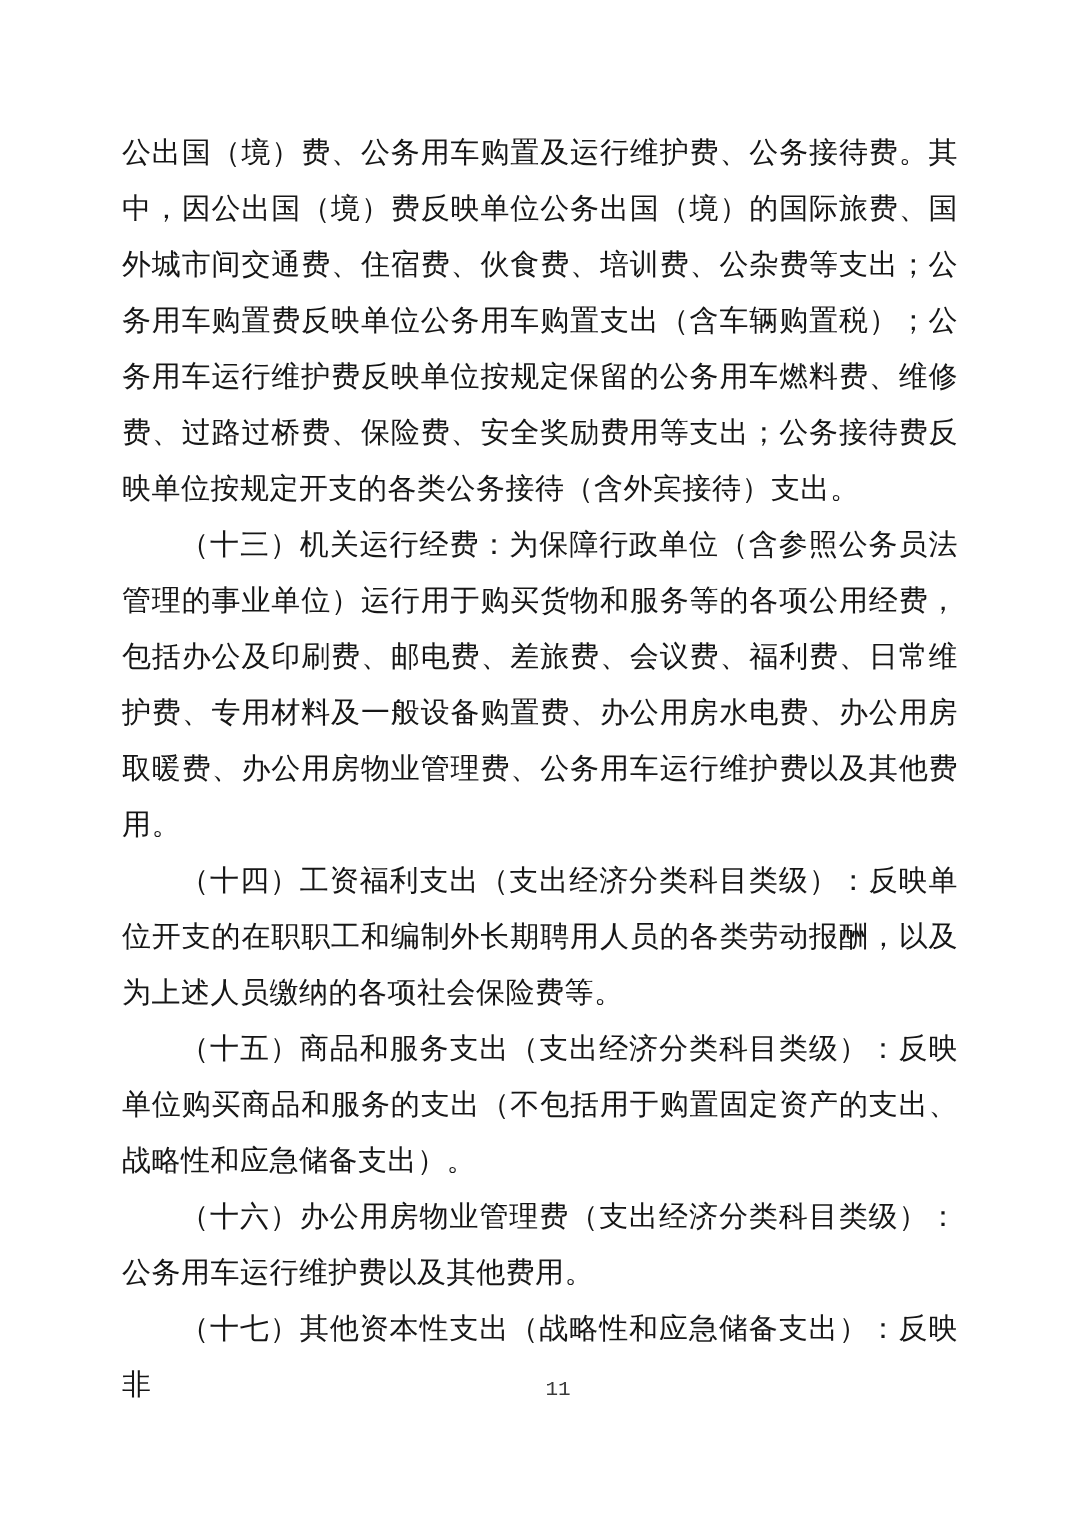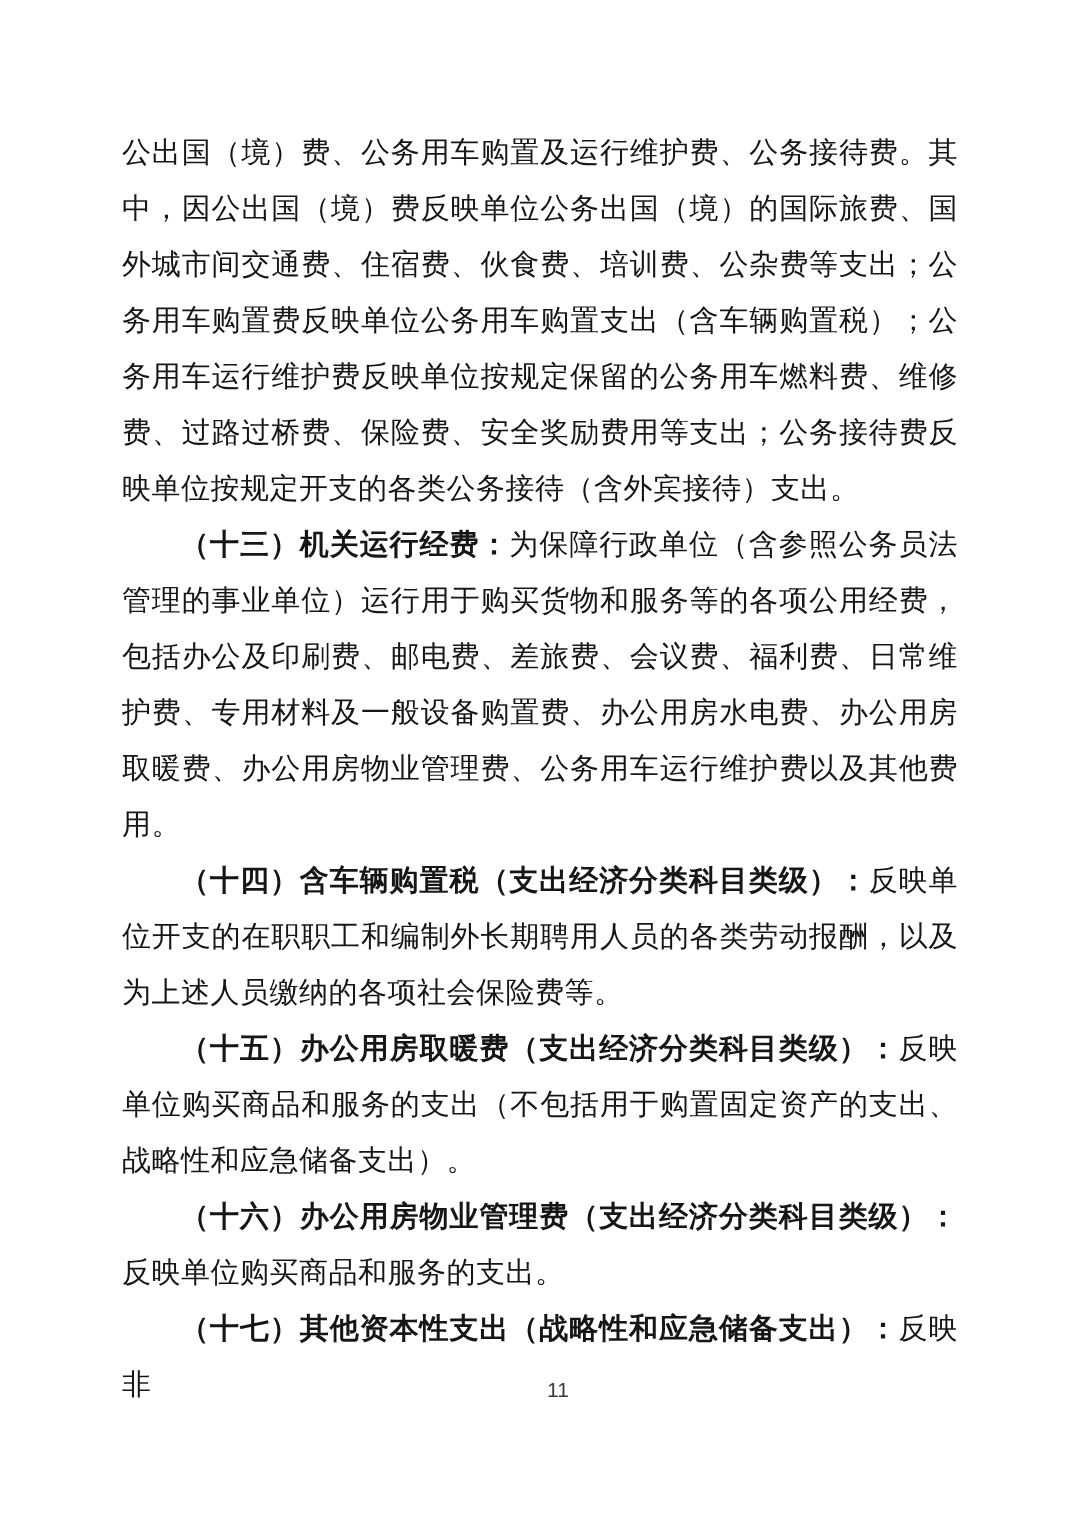--- a/index.html
+++ b/index.html
@@ -27,42 +27,42 @@
     letter-spacing: 0.5px;
   }
   .para {
     margin: 0;
     padding: 0;
   }
   .para.indent {
     text-indent: 2em;
   }
   .lead {
-    font-weight: 700;
+    font-weight: 400;
     margin-top: 26px;
   }
   .page-number {
     position: absolute;
     left: 0;
     right: 0;
     top: 1376px;
     text-align: center;
     font-size: 21px;
     line-height: 28px;
     color: #3a3a3a;
-    font-family: Liberation Sans, sans-serif;
+    font-family: Liberation Mono, monospace;
     padding-left: 42px;
   }
 </style>
 </head>
 <body>
 
 <div class="page">
   <div class="content" style="color: rgb(22, 22, 22);">
       <p class="para"><span>公出国（境）费、公务用车购置及运行维护费、公务接待费。其中，因公出国（境）费反映单位公务出国（境）的国际旅费、国外城市间交通费、住宿费、伙食费、培训费、公杂费等支出；公务用车购置费反映单位公务用车购置支出（含车辆购置税）；公务用车运行维护费反映单位按规定保留的公务用车燃料费、维修费、过路过桥费、保险费、安全奖励费用等支出；公务接待费反映单位按规定开支的各类公务接待（含外宾接待）支出。</span></p>
       <p class="para indent"><b class="lead">（十三）机关运行经费：</b><span>为保障行政单位（含参照公务员法管理的事业单位）运行用于购买货物和服务等的各项公用经费，包括办公及印刷费、邮电费、差旅费、会议费、福利费、日常维护费、专用材料及一般设备购置费、办公用房水电费、办公用房取暖费、办公用房物业管理费、公务用车运行维护费以及其他费用。</span></p>
-      <p class="para indent"><b class="lead">（十四）含车辆购置税（支出经济分类科目类级）：</b><span>反映单位开支的在职职工和编制外长期聘用人员的各类劳动报酬，以及为上述人员缴纳的各项社会保险费等。</span></p>
-      <p class="para indent"><b class="lead">（十五）办公用房取暖费（支出经济分类科目类级）：</b><span>反映单位购买商品和服务的支出（不包括用于购置固定资产的支出、战略性和应急储备支出）。</span></p>
-      <p class="para indent"><b class="lead">（十六）办公用房物业管理费（支出经济分类科目类级）：</b><span>反映单位购买商品和服务的支出。</span></p>
+      <p class="para indent"><b class="lead">（十四）工资福利支出（支出经济分类科目类级）：</b><span>反映单位开支的在职职工和编制外长期聘用人员的各类劳动报酬，以及为上述人员缴纳的各项社会保险费等。</span></p>
+      <p class="para indent"><b class="lead">（十五）商品和服务支出（支出经济分类科目类级）：</b><span>反映单位购买商品和服务的支出（不包括用于购置固定资产的支出、战略性和应急储备支出）。</span></p>
+      <p class="para indent"><b class="lead">（十六）办公用房物业管理费（支出经济分类科目类级）：</b><span>公务用车运行维护费以及其他费用。</span></p>
       <p class="para indent"><b class="lead">（十七）其他资本性支出（战略性和应急储备支出）：</b><span>反映非</span></p>
     </div>
   <div class="page-number">11</div>
 </div>
 
 </body></html>

